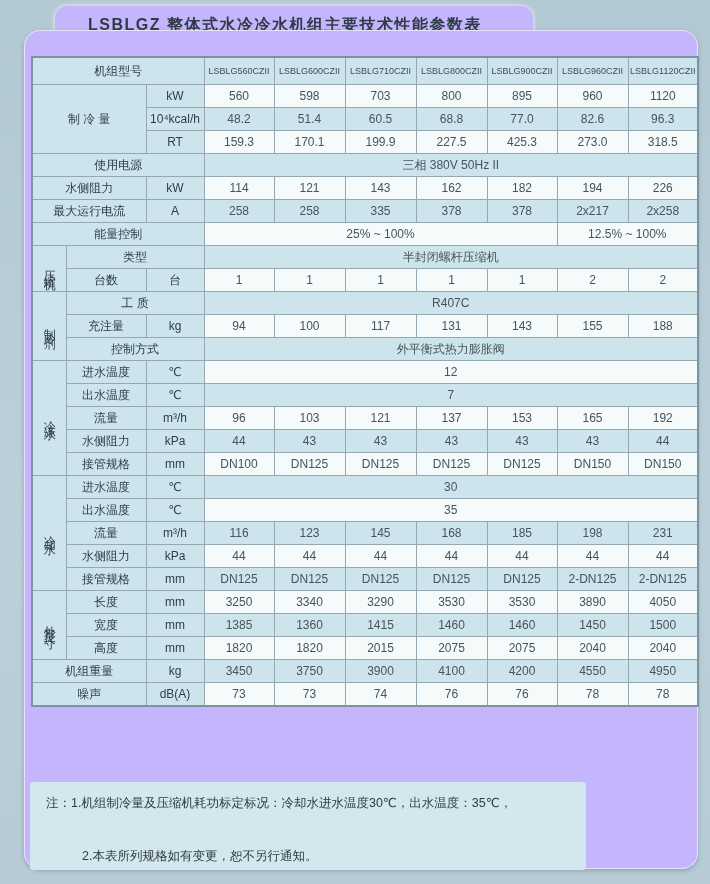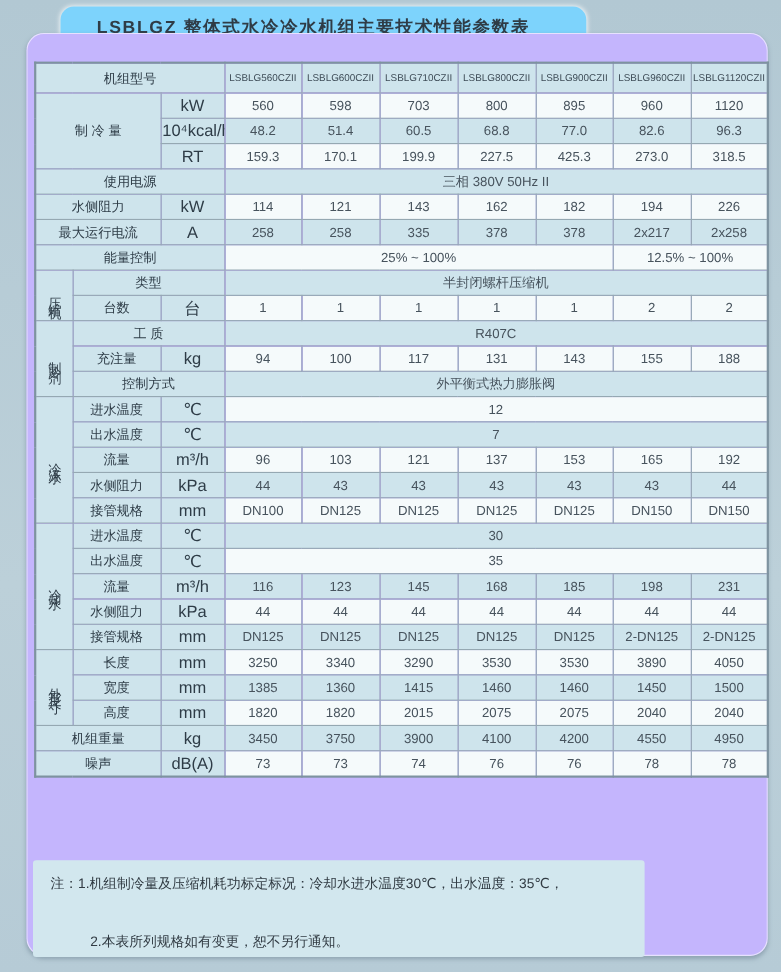--- a/index.html
+++ b/index.html
@@ -9,21 +9,21 @@
     font-family:"Liberation Sans","DejaVu Sans",sans-serif;
     position:relative;
     overflow:hidden;
   }
   .page-bg {
     position:absolute; inset:0;
     background:linear-gradient(180deg,#b2c8d3 0%, #bcd0d9 60%, #b6cbd6 100%);
   }
   .title-tab {
     position:absolute; left:55px; top:6px; width:478px; height:40px;
-    background:#7dd3fc;
+    background:#c4b5fd;
     border-radius:12px;
     box-shadow:0 0 5px rgba(255,255,255,.9);
   }
   .title-text {
     padding:9px 0 0 33px;
     font-size:16px; font-weight:bold; letter-spacing:1.5px;
     color:#2f3c46;
   }
   .panel {
     position:absolute; left:24px; top:30px; width:674px; height:839px;
@@ -40,21 +40,21 @@
   }
   td {
     border:1px solid #95a8b2;
     height:22px;
     text-align:center; vertical-align:middle;
     overflow:hidden; white-space:nowrap;
     padding:0 1px;
   }
   tr.hdr td { height:26px; }
   td.lab { background:#cee4ec; color:#2e3c47; font-size:12px; }
-  td.unit { font-size:15px; }
+  td.unit { font-size:12px; }
   td.val { color:#47535d; font-size:12px; }
   td.mod { font-size:9px; color:#3e4c57; letter-spacing:0; }
   tr:nth-child(odd)  td.val { background:#cee4ec; }
   tr:nth-child(even) td.val { background:#f5fafb; }
   .vtxt {
     writing-mode:vertical-lr; text-orientation:upright;
     display:inline-block; letter-spacing:4px;
     font-size:12px; color:#2e3c47; line-height:1.1;
   }
   .notes {

